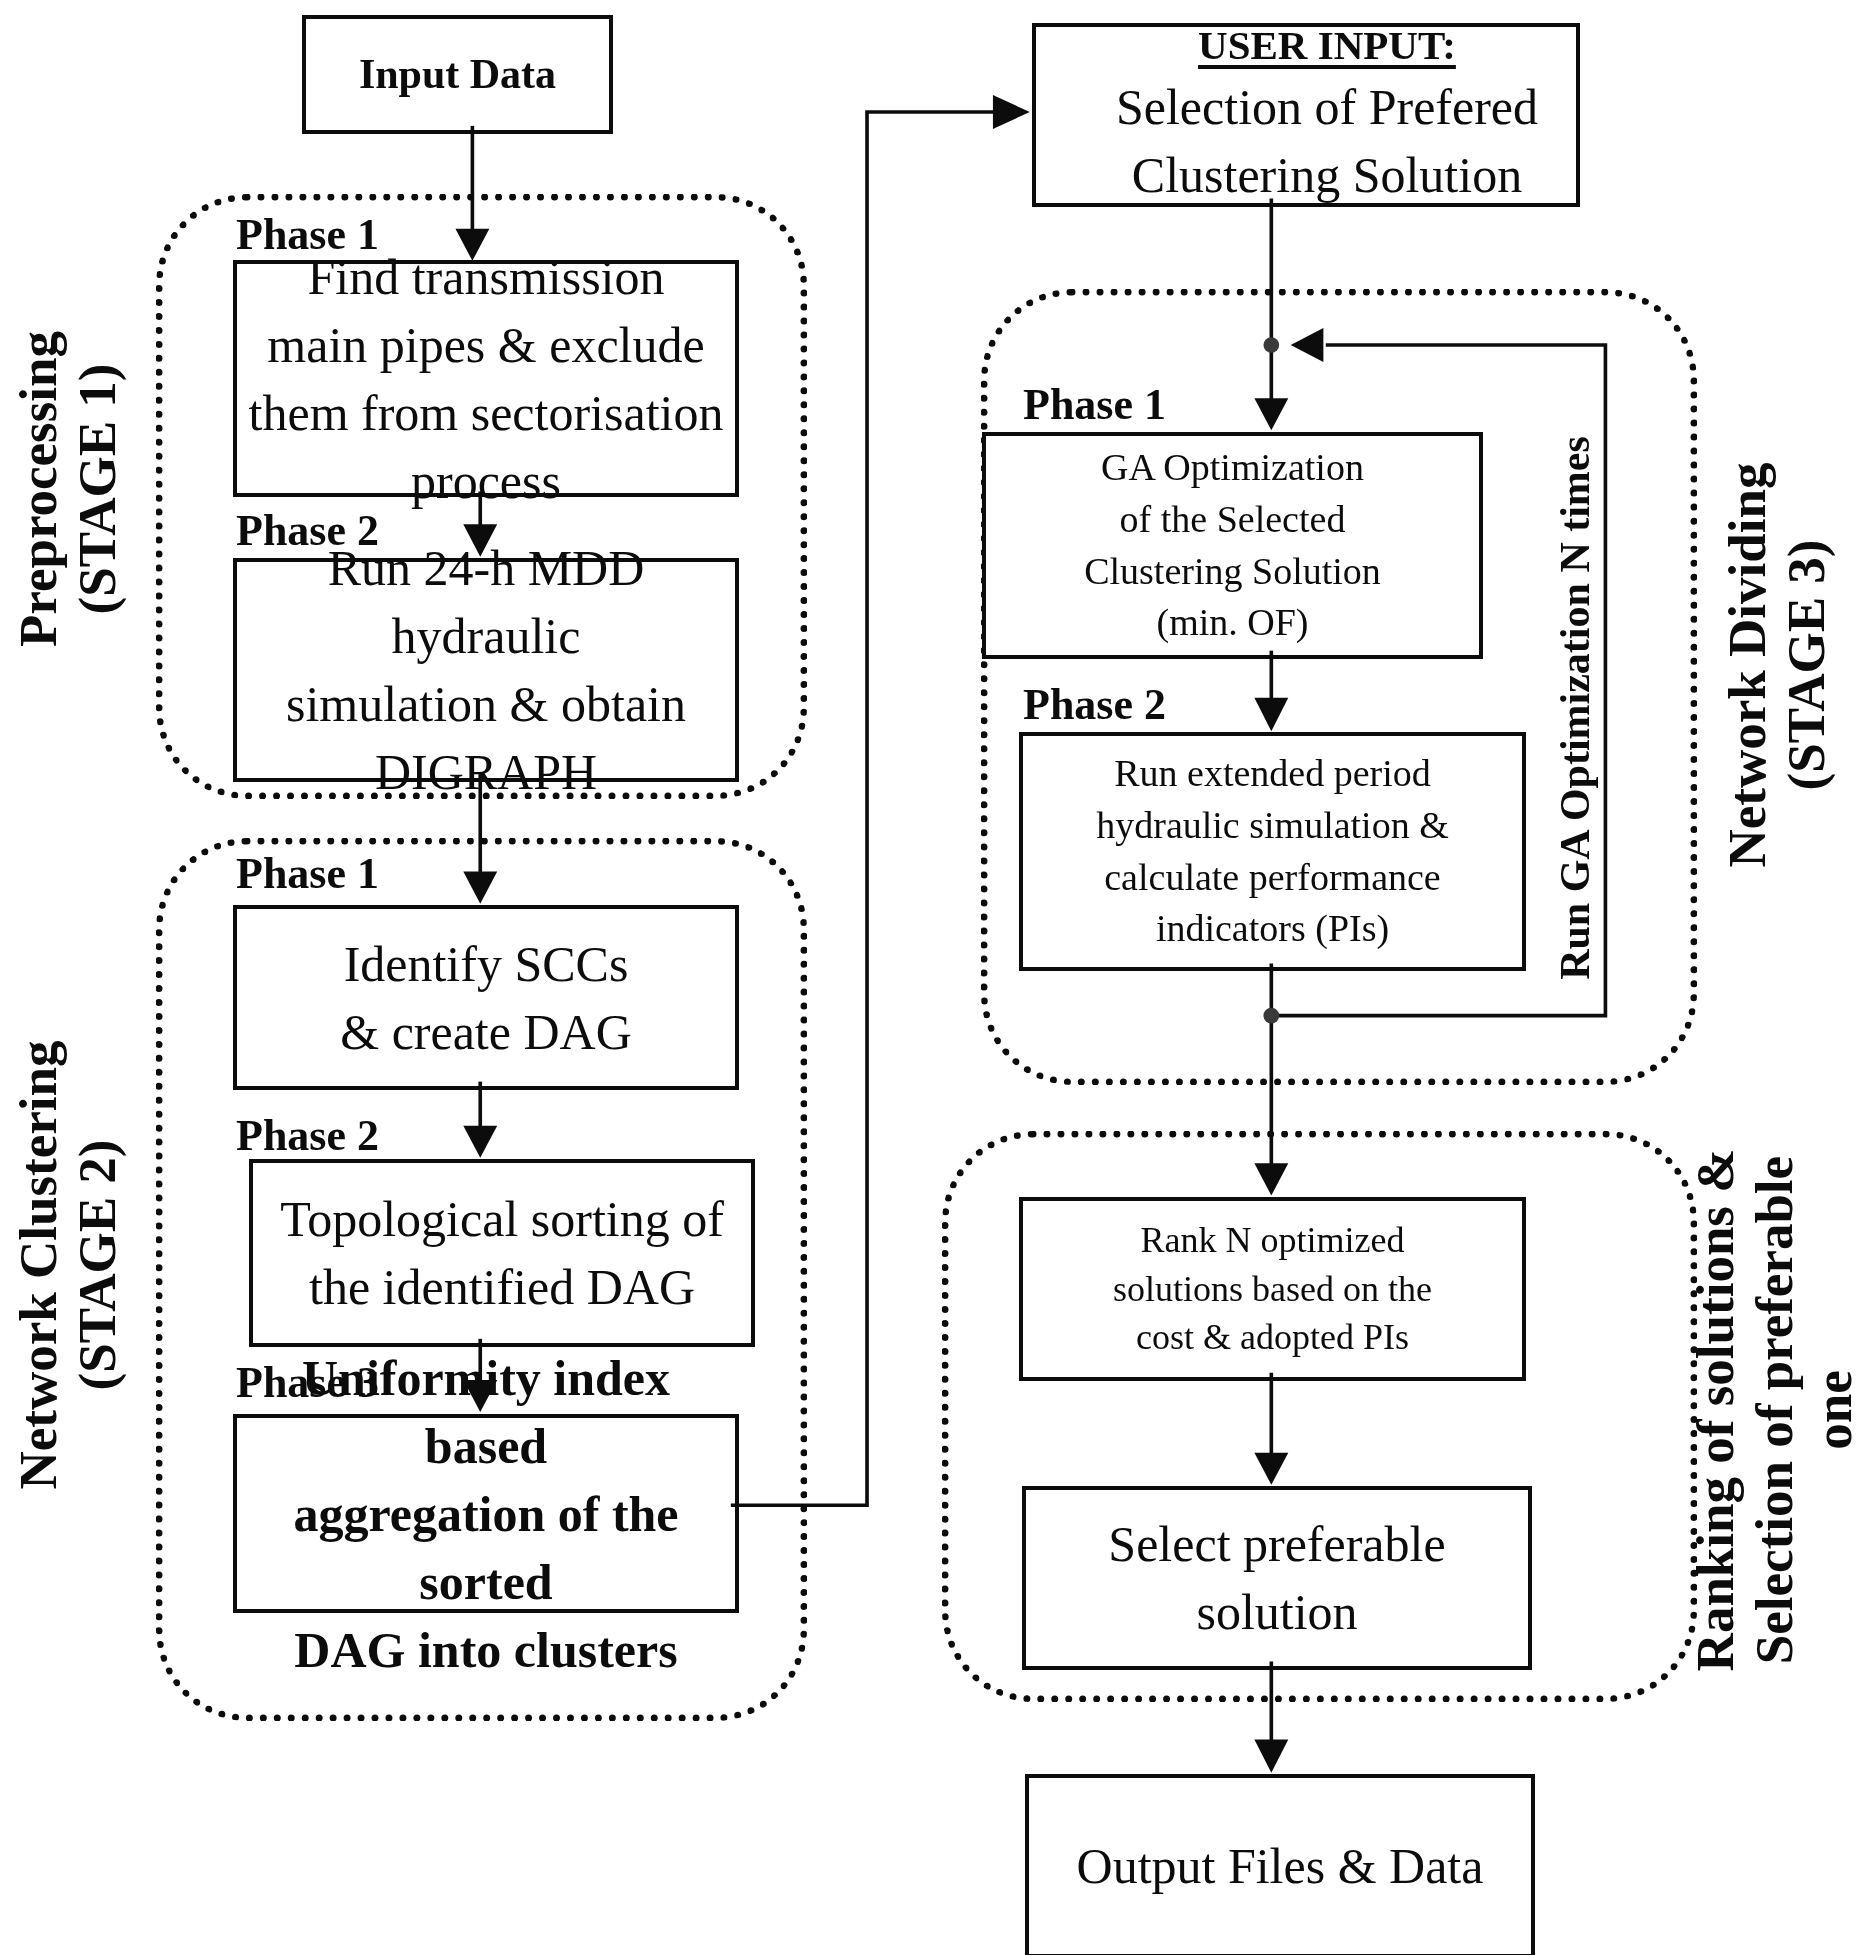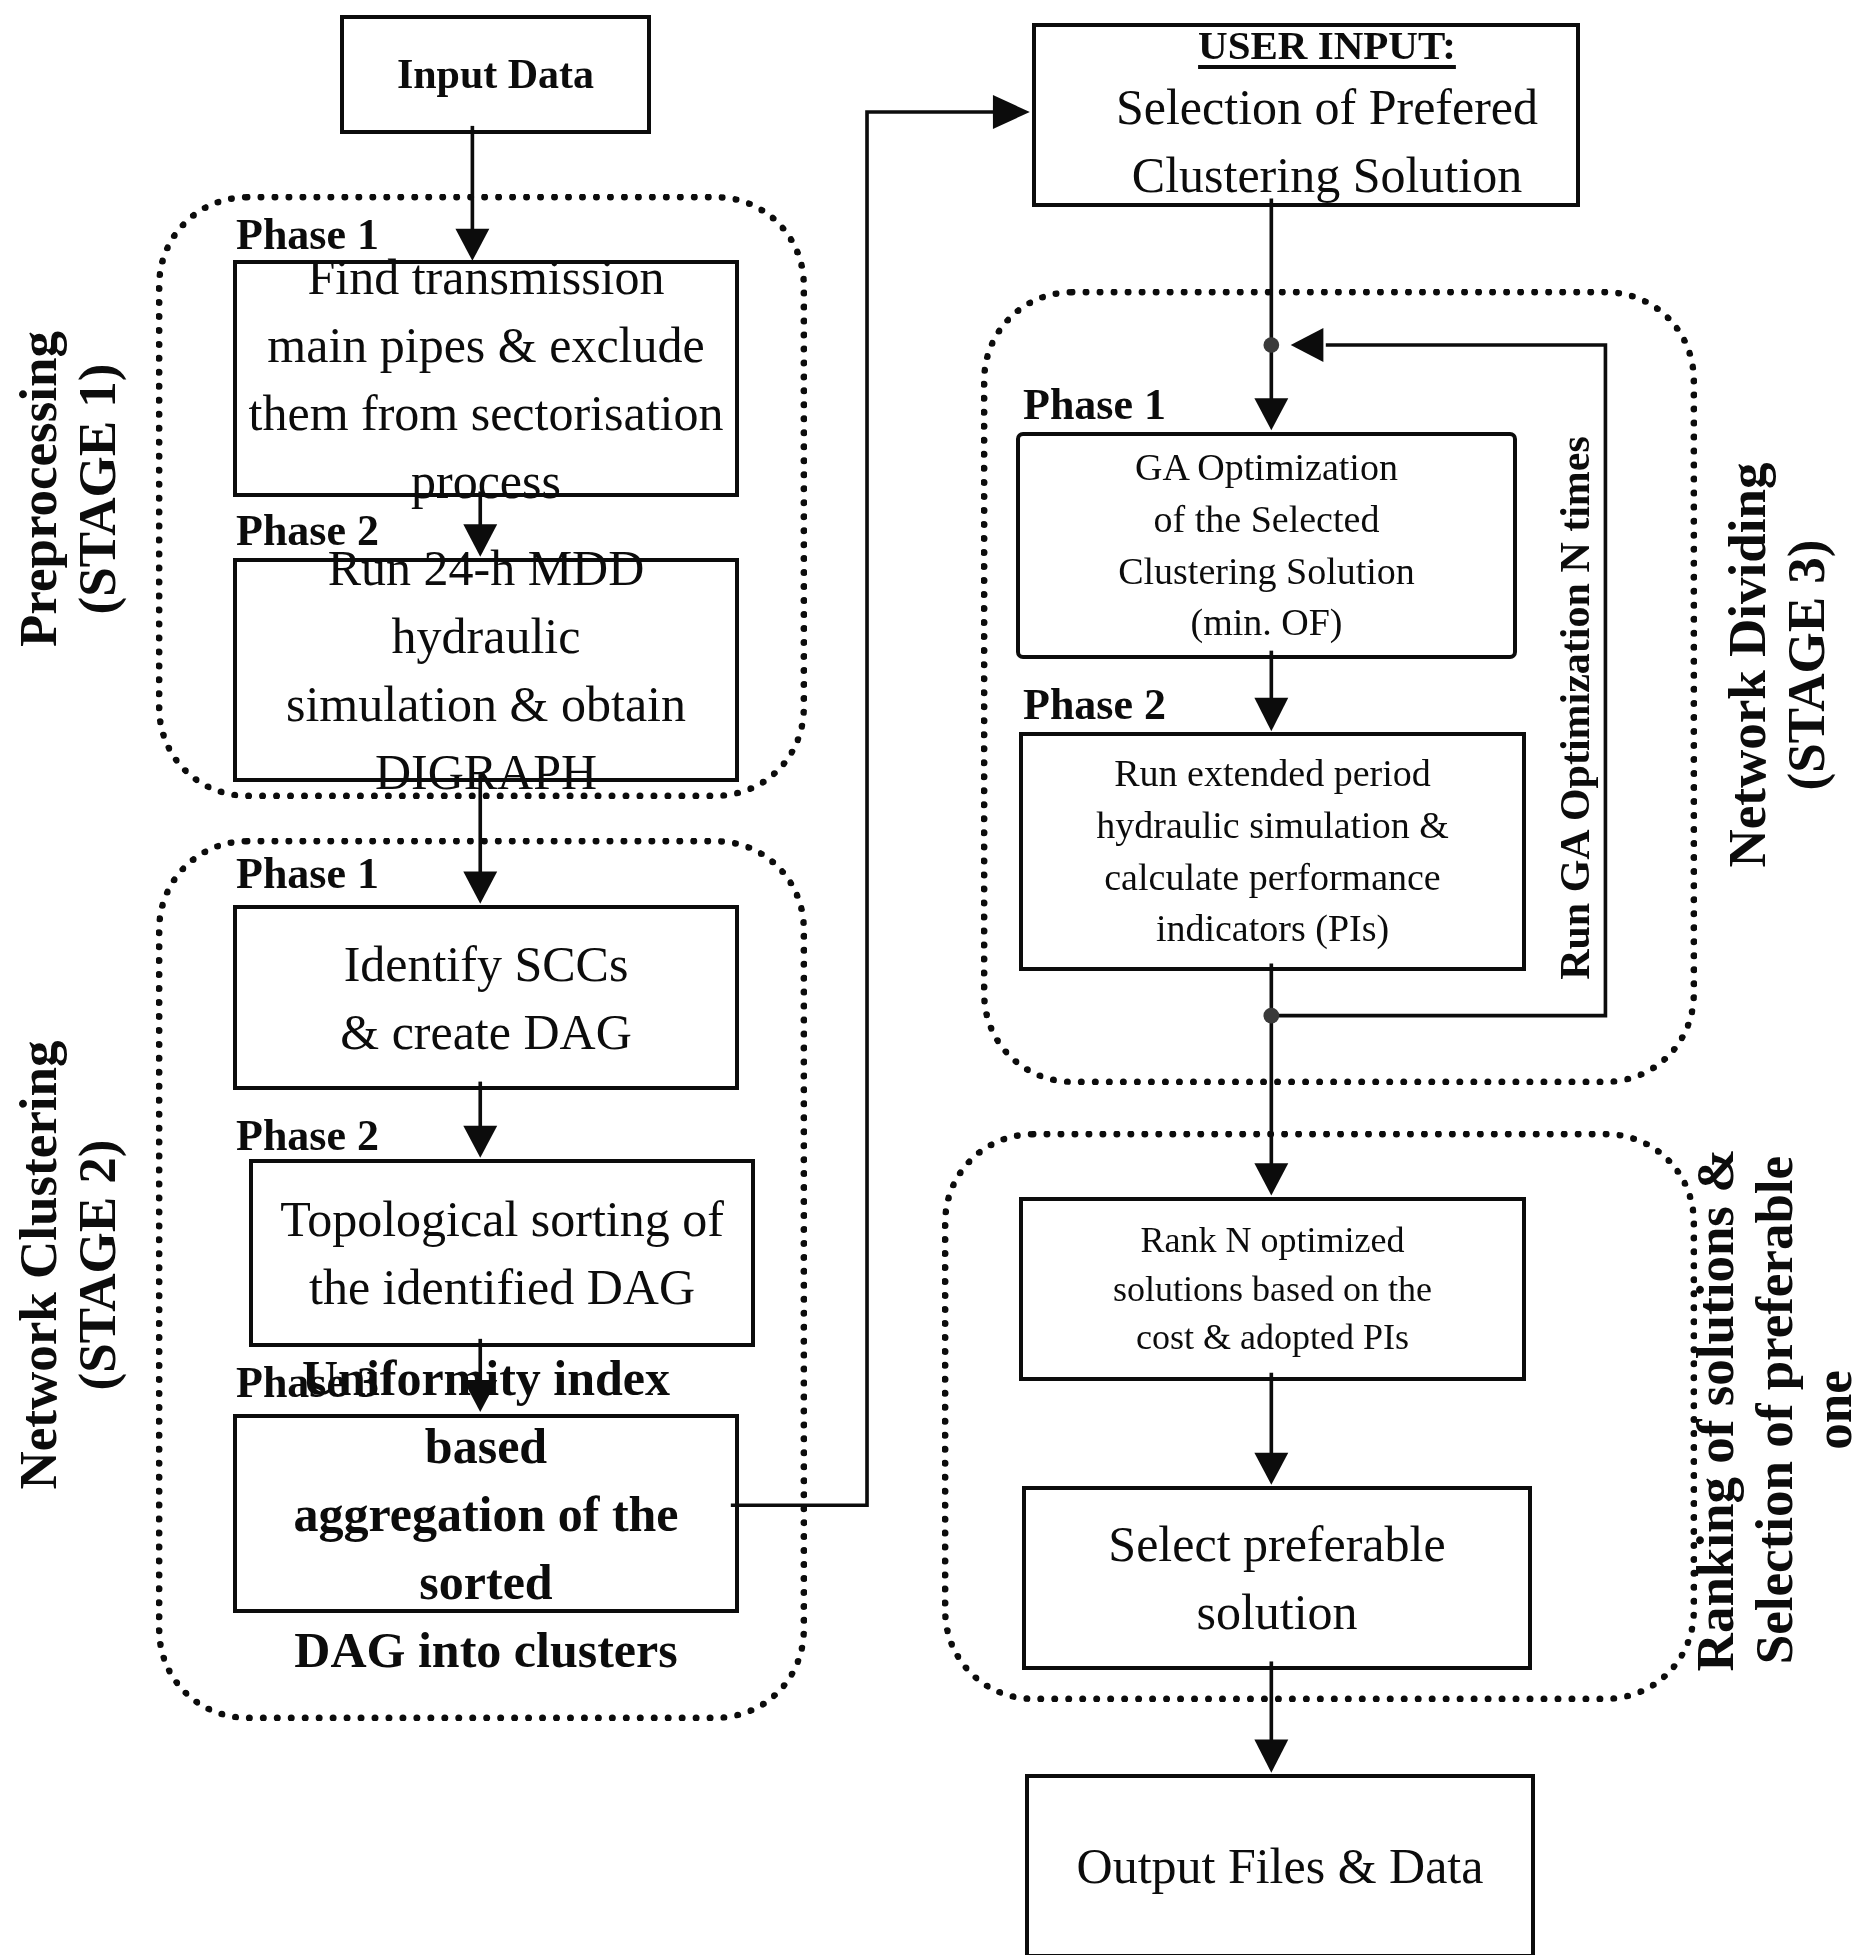--- a/index.html
+++ b/index.html
@@ -64,21 +64,21 @@
   <div class="loop-label" style="left:1575px; top:708px;">Run GA Optimization N times</div>
 
   <div class="phase" style="left:236px; top:213px;">Phase 1</div>
   <div class="phase" style="left:236px; top:509px;">Phase 2</div>
   <div class="phase" style="left:236px; top:852px;">Phase 1</div>
   <div class="phase" style="left:236px; top:1114px;">Phase 2</div>
   <div class="phase" style="left:236px; top:1361px;">Phase 3</div>
   <div class="phase" style="left:1023px; top:383px;">Phase 1</div>
   <div class="phase" style="left:1023px; top:683px;">Phase 2</div>
 
-  <div class="pbox" style="left:340px; top:15px; width:303px; height:111px;">
+  <div class="pbox" style="left:302px; top:15px; width:303px; height:111px;">
     <span class="btext big">Input Data</span>
   </div>
 
   <div class="pbox" style="left:1032px; top:23px; width:498px; height:176px;padding-left:42px;">
     <span class="ui-heading">USER INPUT:</span>
     <span class="btext">Selection of Prefered
 Clustering Solution</span>
   </div>
 
   <div class="pbox" style="left:233px; top:260px; width:498px; height:229px;">
@@ -103,21 +103,21 @@
     <span class="btext">Topological sorting of
 the identified DAG</span>
   </div>
 
   <div class="pbox" style="left:233px; top:1414px; width:498px; height:191px;font-weight:bold;">
     <span class="btext">Uniformity index based
 aggregation of the sorted
 DAG into clusters</span>
   </div>
 
-  <div class="pbox" style="left:1016px; top:432px; width:493px; height:219px;border-radius:7px;">
+  <div class="pbox" style="left:982px; top:432px; width:493px; height:219px;">
     <span class="btext" style="font-size:38px;">GA Optimization
 of the Selected
 Clustering Solution
 (min. OF)</span>
   </div>
 
   <div class="pbox" style="left:1019px; top:732px; width:499px; height:231px;">
     <span class="btext" style="font-size:38px;">Run extended period
 hydraulic simulation &amp;
 calculate performance

